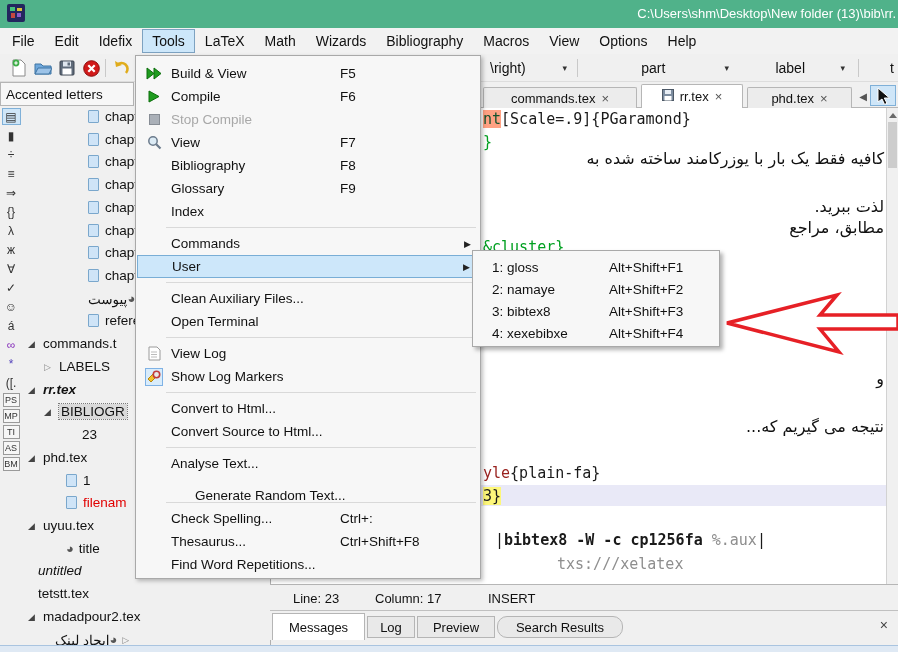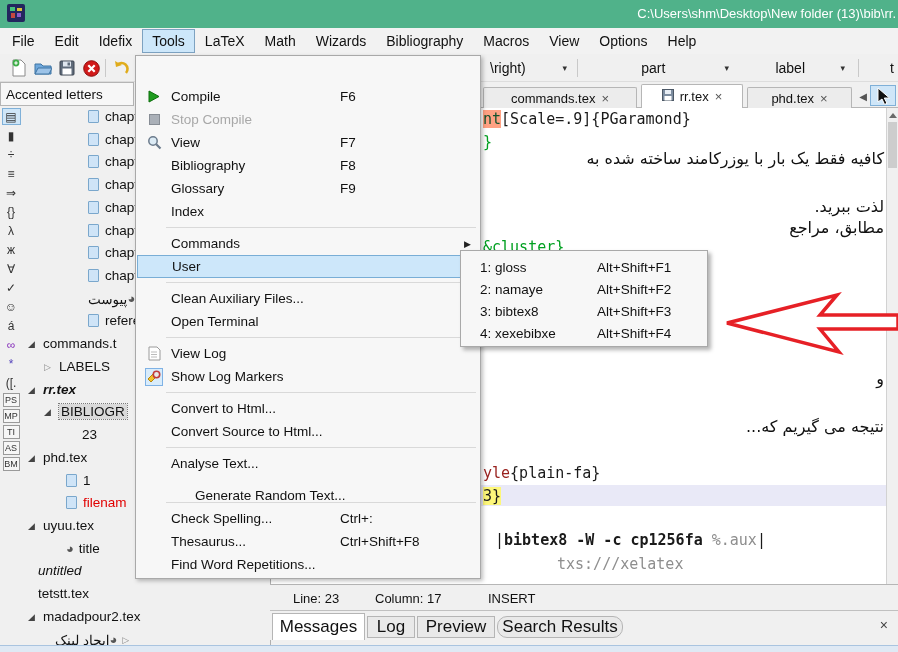--- a/index.html
+++ b/index.html
@@ -74,21 +74,21 @@
   #vscroll{position:absolute;left:886px;top:108px;width:12px;height:496px;background:#f0f0f0;border-left:1px solid #d2d2d2;box-sizing:border-box;}
   .sb-arrow{position:absolute;left:1px;width:10px;height:10px;display:flex;align-items:center;justify-content:center;}
   .tri-up{width:0;height:0;border-left:4px solid transparent;border-right:4px solid transparent;border-bottom:5px solid #6a6a6a;}
   .tri-down{width:0;height:0;border-left:4px solid transparent;border-right:4px solid transparent;border-top:5px solid #6a6a6a;}
   #sb-thumb{position:absolute;left:1px;top:14px;width:9px;height:46px;background:#cdcdcd;}
 
   
   #statusbar{position:absolute;left:270px;top:584px;width:628px;height:26px;background:#f0f0f0;border-top:1px solid #b6b6b6;box-sizing:border-box;font-size:13px;}
   #statusbar span{position:absolute;top:6px;white-space:nowrap;}
   #bottombar{position:absolute;left:270px;top:610px;width:628px;height:30px;background:#f0f0f0;border-top:1px solid #c0c0c0;box-sizing:border-box;}
-  .btab{position:absolute;box-sizing:border-box;border:1px solid #b5b5b5;display:flex;align-items:center;justify-content:center;font-size:17px;}
+  .btab{position:absolute;box-sizing:border-box;border:1px solid #b5b5b5;display:flex;align-items:center;justify-content:center;font-size:13px;}
   .btab.active{top:2px;height:27px;background:#fff;border-bottom:none;}
   .btab.inactive{top:5px;height:22px;background:#e9e9e9;}
   #panel-close{position:absolute;right:10px;top:6px;font-size:14px;color:#444;}
   #bottom-strip{position:absolute;left:0;top:645px;width:898px;height:7px;background:#dfe9f4;border-top:1px solid #a9c4e0;box-sizing:border-box;}
   #v-divider{position:absolute;left:270px;top:82px;width:1px;height:563px;background:#b0b0b0;}
 
   
   #tools-menu{position:absolute;left:135px;top:55px;width:346px;height:524px;background:#f7f7f7;border:1px solid #a9a9a9;
               box-shadow:2px 2px 4px rgba(0,0,0,.25);box-sizing:border-box;z-index:10;}
   .menu-item{position:absolute;left:1px;right:1px;height:23px;display:flex;align-items:center;font-size:13.5px;box-sizing:border-box;}
@@ -96,21 +96,21 @@
   .menu-item .mshortcut{position:absolute;left:203px;white-space:nowrap;}
   .menu-item .marrow{position:absolute;right:8px;font-size:9px;color:#222;}
   .menu-item.disabled .mlabel{color:#a8a8a8;}
   .menu-item.highlight{background:var(--menu-highlight,#cde7fa);border:1px solid #79aed6;}
   .menu-sep{position:absolute;left:30px;right:4px;height:0;border-top:1px solid #d9d9d9;}
   .micon{position:absolute;left:7px;display:flex;align-items:center;justify-content:center;width:20px;height:20px;}
   .stop-ico{width:11px;height:11px;background:#aab0b8;border:1px solid #878d95;box-sizing:border-box;}
   .marker-box{width:18px;height:18px;background:#d9ecfb;border:1px solid #7fb2e5;box-sizing:border-box;display:flex;align-items:center;justify-content:center;}
 
   
-  #user-submenu{position:absolute;left:460px;top:250px;width:248px;height:97px;background:#f7f7f7;border:1px solid #a9a9a9;
+  #user-submenu{position:absolute;left:472px;top:250px;width:248px;height:97px;background:#f7f7f7;border:1px solid #a9a9a9;
                 box-shadow:3px 3px 4px rgba(0,0,0,.3);box-sizing:border-box;z-index:11;}
   .sub-item{position:absolute;left:1px;right:1px;height:22px;display:flex;align-items:center;font-size:13.5px;}
   .sub-item .slabel{position:absolute;left:18px;white-space:nowrap;}
   .sub-item .sshortcut{position:absolute;left:135px;white-space:nowrap;}
 
   #annotation-arrow{position:absolute;left:700px;top:255px;z-index:12;pointer-events:none;}
 </style>
 </head>
 <body>
 
@@ -386,20 +386,30 @@
   <div id="bottombar">
     <span id="panel-close">×</span>
   <div class="btab active" style="left: 2px; width: 93px;">Messages</div>
       <div class="btab inactive" style="left: 97px; width: 48px;">Log</div>
       <div class="btab inactive" style="left: 147px; width: 78px;">Preview</div>
       <div class="btab inactive" style="left: 227px; width: 126px; border-radius: 10px;">Search Results</div>
     </div>
   <div id="bottom-strip"></div>
 
   <div id="tools-menu">
+      <div class="menu-item" style="top: 6px;">
+        <span class="micon">
+          <svg width="17" height="13">
+            <polygon points="1,1 8,6.5 1,12" fill="#1f9c1f" stroke="#0c6e0c"></polygon>
+            <polygon points="8,1 15,6.5 8,12" fill="#1f9c1f" stroke="#0c6e0c"></polygon>
+          </svg>
+        </span>
+        <span class="mlabel">Build &amp; View</span>
+        <span class="mshortcut">F5</span>
+      </div>
       <div class="menu-item" style="top: 29px;">
         <span class="micon">
           <svg width="13" height="13">
             <polygon points="1,1 11,6.5 1,12" fill="#1f9c1f" stroke="#0c6e0c"></polygon>
           </svg>
         </span>
         <span class="mlabel">Compile</span>
         <span class="mshortcut">F6</span>
       </div>
       <div class="menu-item disabled" style="top: 52px;">

